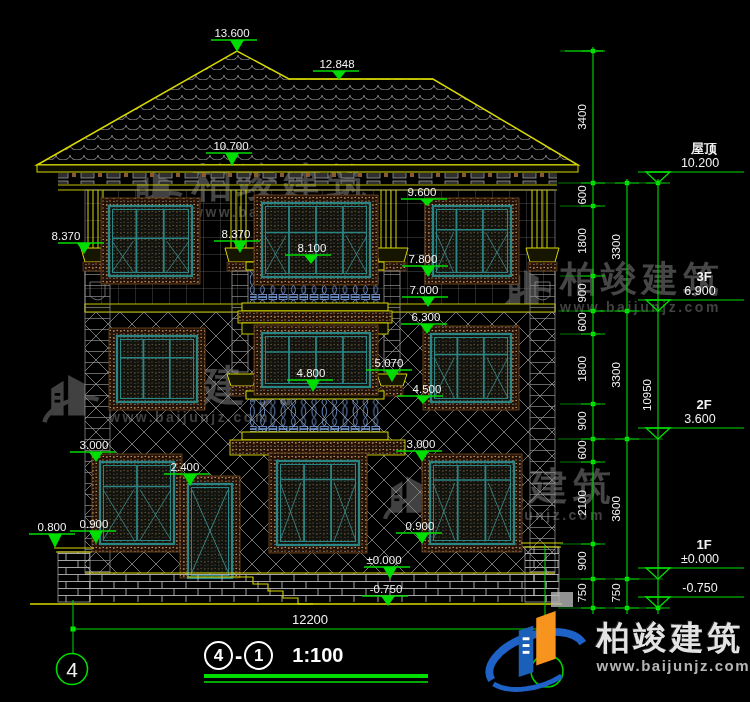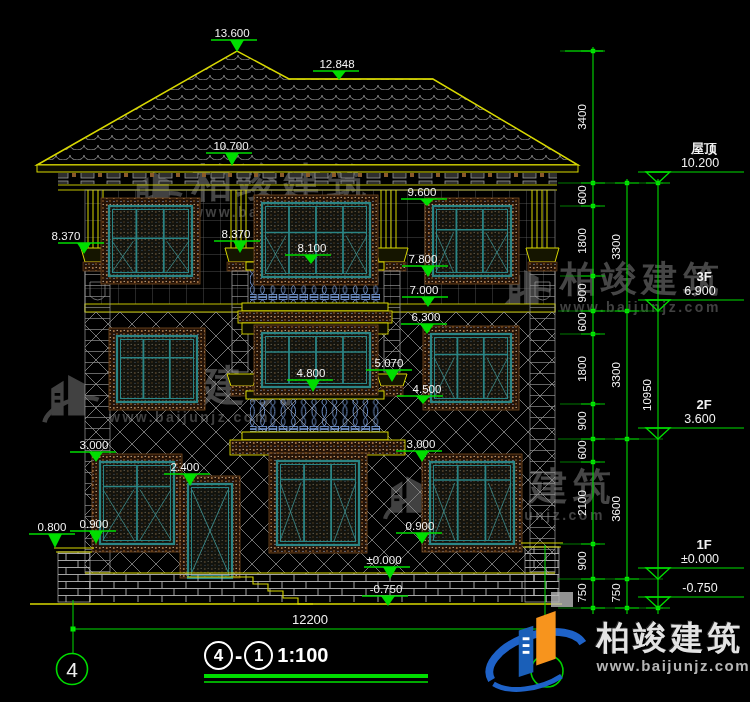--- a/index.html
+++ b/index.html
@@ -16,21 +16,21 @@
   .flname{fill:#f2f2f2;font:bold 13px "Liberation Sans",sans-serif;}
   .flelev{fill:#f2f2f2;font:12.5px "Liberation Sans",sans-serif;}
   .bigdim{fill:#f2f2f2;font:13px "Liberation Sans",sans-serif;}
   .bubtxt{fill:#efefef;font:21px "Liberation Sans",sans-serif;}
   
   .titlebar{position:absolute;left:204px;top:641px;z-index:3;display:flex;align-items:center;color:#fff;}
   .circ{display:inline-flex;width:25px;height:25px;border:2.5px solid #fff;border-radius:50%;
      align-items:center;justify-content:center;font-size:17px;font-weight:bold;flex:0 0 auto;}
   .tdash{font-size:22px;font-weight:bold;margin:0 2px;}
   .ttext{font-size:29px;font-weight:bold;letter-spacing:1px;margin-left:3px;white-space:nowrap;}
-  .tscale{font-size:20px;font-weight:bold;margin-left:4px;}
+  .tscale{font-size:20px;font-weight:bold;margin-left:19px;}
   .tline1{position:absolute;left:204px;top:674px;width:224px;height:4px;background:#00dd00;z-index:3;}
   .tline2{position:absolute;left:204px;top:681px;width:224px;height:1.5px;background:#00aa00;z-index:3;}
   
   .logo{position:absolute;left:478px;top:597px;width:272px;z-index:3;display:flex;align-items:center;}
   .logo-text{margin-left:4px;}
   .logo-name{font-size:33px;font-weight:bold;color:#e3e3e3;letter-spacing:4px;line-height:1;
      text-shadow:2px 2px 0 #000,-1px -1px 0 #2a2a2a;white-space:nowrap;}
   .logo-url{font-size:15px;font-weight:bold;color:#b5b5b5;letter-spacing:1.5px;margin-top:3px;
      text-shadow:1px 1px 0 #000;white-space:nowrap;}
 </style>

